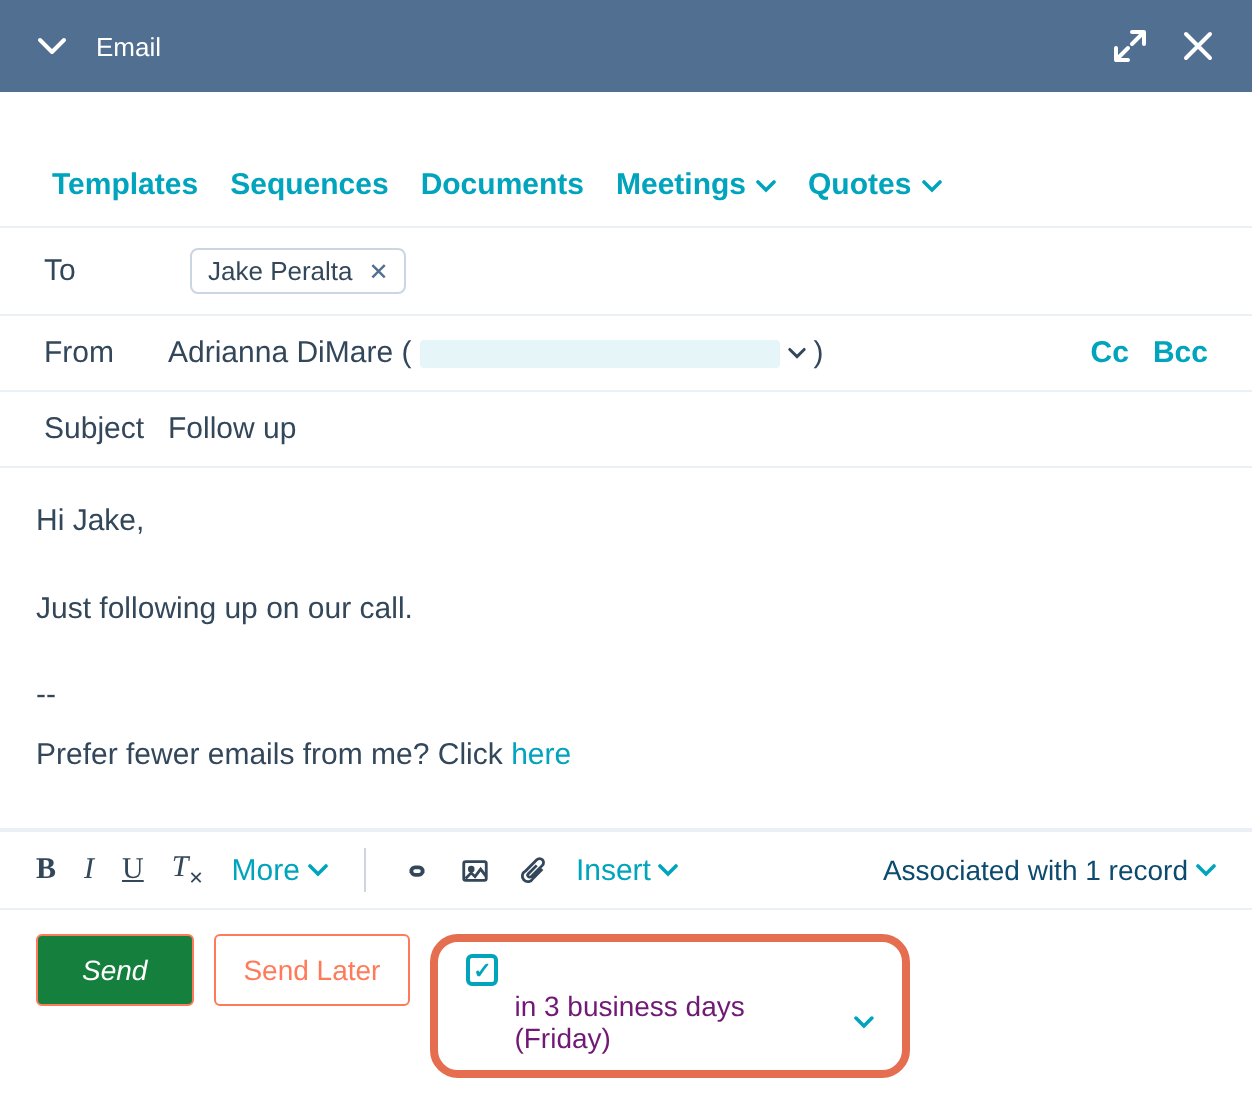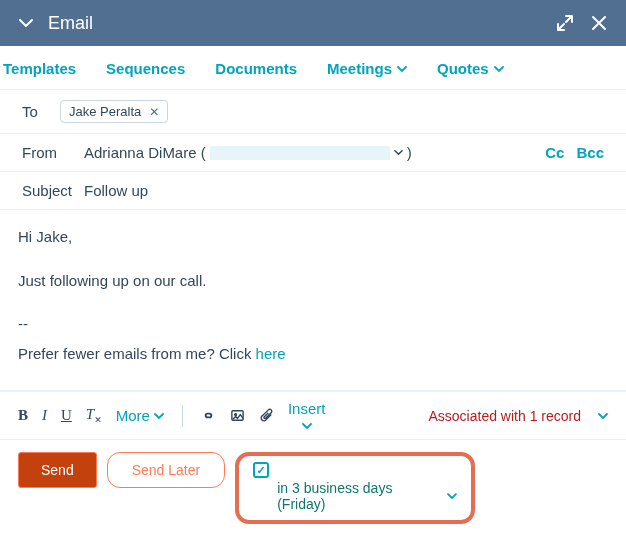--- a/index.html
+++ b/index.html
@@ -1,51 +1,51 @@
 <!DOCTYPE html>
 <html><head>
 <meta charset="utf-8">
 <style>
   * { box-sizing: border-box; margin: 0; padding: 0; }
   html, body { width: 626px; height: 554px; font-family: -apple-system, BlinkMacSystemFont, "Segoe UI", Helvetica, Arial, sans-serif; background: #fff; color: #33475b; }
-  .header { background: #516f90; color: #fff; height: 46px; display: flex; align-items: center; padding: 0 18px; font-size: 18px; font-weight: 500; }
+  .header { background: #516f90; color: #fff; height: 46px; display: flex; align-items: center; padding: 0 18px; font-size: 13px; font-weight: 500; }
   .header .left { display: flex; align-items: center; gap: 14px; }
   .header .spacer { flex: 1; }
   .header svg { display: block; }
   .icon-btn { cursor: pointer; }
-  .tabs { display: flex; gap: 30px; padding: 14px 3px 12px; border-bottom: 1px solid #eaf0f6; }
+  .tabs { display: flex; gap: 16px; padding: 14px 26px 12px; border-bottom: 1px solid #eaf0f6; margin-top: 24px; }
   .tab { color: #00a4bd; font-weight: 600; font-size: 15px; cursor: pointer; display: flex; align-items: center; gap: 5px; }
   .tab svg { display: block; }
   .field-row { display: flex; align-items: center; padding: 10px 22px; border-bottom: 1px solid #eaf0f6; font-size: 15px; }
   .field-label { color: #33475b; width: 62px; }
   .to-row .field-label { width: 38px; }
   .subject-row .field-label { width: 62px; }
-  .chip { display: inline-flex; align-items: flex-end; border: 1px solid #cbd6e2; border-radius: 4px; padding: 3px 8px; font-size: 13px; color: #33475b; gap: 8px; background: #fff; }
+  .chip { display: inline-flex; align-items: flex-end; border: 1px solid #cbd6e2; border-radius: 4px; padding: 3px 8px; font-size: 13px; color: #33475b; gap: 8px; background: #fff; margin-left: 35px; }
   .chip .x { color: #516f90; font-size: 12px; cursor: pointer; }
   .from-val { display: flex; align-items: center; gap: 4px; flex: 1; }
   .from-hidden { background: #e5f5f8; height: 14px; width: 180px; border-radius: 2px; display: inline-block; }
   .cc { margin-left: auto; display: flex; gap: 12px; }
   .cc span { color: #00a4bd; font-weight: 700; cursor: pointer; }
   .body-area { padding: 14px 18px 6px; font-size: 15px; line-height: 1.7; min-height: 160px; }
   .body-area p { margin-bottom: 18px; }
   .body-area .sep { margin-bottom: 4px; }
   .link { color: #00a4bd; font-weight: 400; cursor: pointer; }
   .toolbar { display: flex; align-items: center; padding: 8px 18px; font-size: 15px; color: #33475b; border-bottom: 1px solid #eaf0f6; border-top: 2px solid #eaf0f6; gap: 14px; }
   .fmt { cursor: pointer; font-family: serif; }
   .more { color: #00a4bd; font-weight: 500; display: flex; align-items: center; gap: 4px; cursor: pointer; }
   .vdiv { width: 1px; height: 22px; background: #cbd6e2; margin: 0 4px; }
-  .insert { color: #00a4bd; font-weight: 500; display: flex; align-items: center; gap: 4px; cursor: pointer; flex-direction: column; }
-  .assoc { margin-left: auto; color: #b91c1c; font-weight: 500; display: flex; align-items: center; gap: 17px; cursor: pointer; font-size: 14px; }
+  .insert { color: #00a4bd; font-weight: 500; display: flex; align-items: center; gap: 4px; cursor: pointer; }
+  .assoc { margin-left: auto; color: #0c4a6e; font-weight: 500; display: flex; align-items: center; gap: 4px; cursor: pointer; font-size: 14px; }
   .footer { display: flex; align-items: flex-start; padding: 12px 18px 14px; gap: 10px; }
-  .btn-send { background: #c2410c; color: #fff; border: 1px solid #ff7a59; border-radius: 3px; padding: 9px 22px; font-size: 14px; font-weight: 500; cursor: pointer; }
-  .btn-later { background: #fff; color: #ff7a59; border: 1px solid #ff7a59; border-radius: 13px; padding: 9px 24px; font-size: 14px; font-weight: 500; cursor: pointer; }
+  .btn-send { background: #15803d; color: #fff; border: 1px solid #ff7a59; border-radius: 3px; padding: 9px 22px; font-size: 14px; font-weight: 500; cursor: pointer; font-style: italic; }
+  .btn-later { background: #fff; color: #ff7a59; border: 1px solid #ff7a59; border-radius: 3px; padding: 9px 14px; font-size: 14px; font-weight: 500; cursor: pointer; }
   .task-box { border: 4px solid #e66e50; border-radius: 14px; padding: 6px 14px 8px; max-width: 240px; }
   .task-line1 { display: flex; align-items: center; gap: 8px; font-size: 14px; color: #33475b; }
   .checkbox { width: 16px; height: 16px; border: 2px solid #00a4bd; border-radius: 3px; display: inline-flex; align-items: center; justify-content: center; color: #00a4bd; font-size: 11px; font-weight: bold; }
-  .task-line2 { color: #0f766e; font-weight: 500; font-size: 14px; margin-left: 24px; display: flex; align-items: center; gap: 4px; cursor: pointer; margin-top: 2px; }
+  .task-line2 { color: #701a75; font-weight: 500; font-size: 14px; margin-left: 24px; display: flex; align-items: center; gap: 4px; cursor: pointer; margin-top: 2px; }
   .tb-icon { display: inline-flex; align-items: center; cursor: pointer; color: #33475b; }
 </style>
 </head>
 <body>
 
 <div class="header">
   <div class="left">
     <span class="icon-btn">
       <svg width="16" height="16" viewBox="0 0 16 16" fill="none">
           <path d="M2 5l6 6 6-6" stroke="#fff" stroke-width="2" stroke-linecap="round" stroke-linejoin="round"></path>

